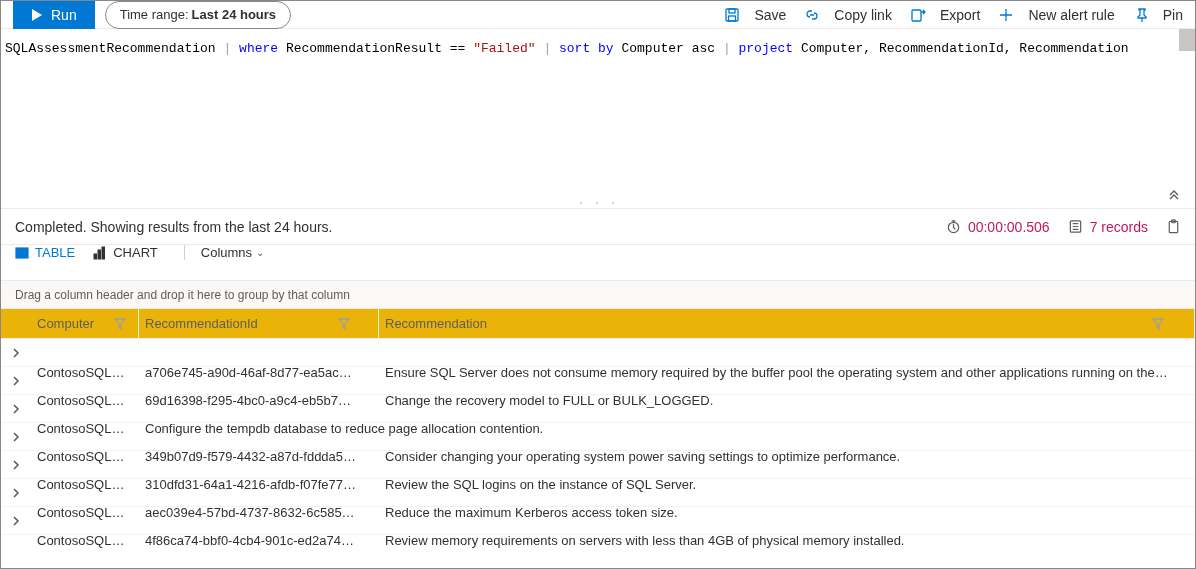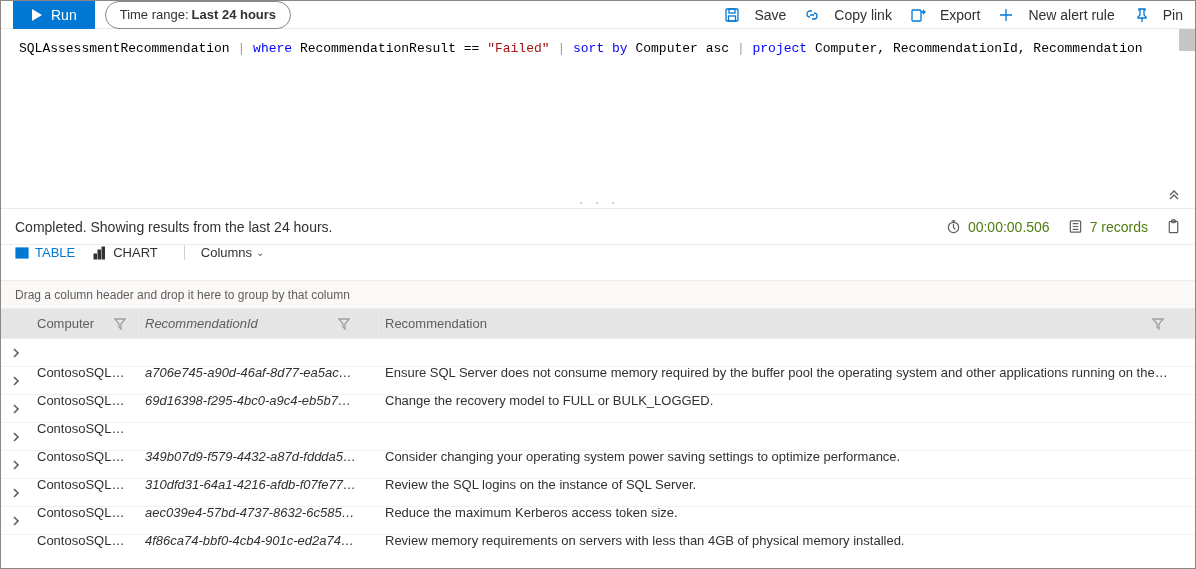--- a/index.html
+++ b/index.html
@@ -68,21 +68,21 @@
   }
   .action-btn svg { width: 16px; height: 16px; stroke: #0078d4; fill: none; stroke-width: 1.3; }
 
   
   .query-editor {
     height: 180px;
     position: relative;
     border-bottom: 1px solid #edebe9;
     font-family: Consolas, "Courier New", monospace;
     font-size: 13px;
-    padding: 12px 18px;
+    padding: 12px 4px;
     white-space: nowrap;
     background: #ffffff;
   }
   .kw-pipe { color: #a0a0a0; }
   .kw-keyword { color: #0000ff; }
   .kw-string { color: #a31515; }
   .kw-ident { color: #000000; }
   .collapse-chevron {
     position: absolute;
     right: 14px;
@@ -114,21 +114,21 @@
   .status-bar {
     height: 36px;
     display: flex;
     align-items: center;
     padding: 0 14px;
     font-size: 14px;
     color: #323130;
     border-bottom: 1px solid #edebe9;
   }
   .status-bar .spacer { flex: 1; }
-  .status-item { display: flex; align-items: center; gap: 7px; margin-left: 18px; color: #4d7c0f; }
+  .status-item { display: flex; align-items: center; gap: 7px; margin-left: 18px; color: #be185d; }
   .status-item svg { width: 15px; height: 15px; stroke: #605e5c; fill: none; stroke-width: 1.3; }
 
   
   .view-tabs {
     height: 36px;
     display: flex;
     align-items: flex-start;
     padding: 0 14px;
     gap: 18px;
     border-bottom: 1px solid #edebe9;
@@ -171,25 +171,25 @@
 
   
   .table-wrap { width: 100%; }
   .table-header {
     height: 30px;
     display: flex;
     align-items: center;
     border-bottom: 1px solid #edebe9;
     font-size: 13px;
     color: #605e5c;
-    background: #e5e5e5;
+    background: #eab308;
   }
   .col-expand { width: 30px; flex: 0 0 30px; display:flex; align-items:center; justify-content:center; }
   .col-computer { width: 108px; flex: 0 0 108px; padding-right: 6px; }
-  .col-recid { width: 240px; flex: 0 0 240px; padding-right: 22px; font-style: italic; }
+  .col-recid { width: 240px; flex: 0 0 240px; padding-right: 22px; }
   .col-rec { flex: 1; padding-right: 24px; }
   .col-head {
     display: flex;
     align-items: center;
     justify-content: space-between;
     height: 100%;
     border-right: 1px solid #edebe9;
     padding-left: 6px;
   }
   .col-head:last-child { border-right: 1px solid #edebe9; }
@@ -384,20 +384,21 @@
       <div class="cell col-recid">69d16398-f295-4bc0-a9c4-eb5b7e7096...</div>
       <div class="cell col-rec">Change the recovery model to FULL or BULK_LOGGED.</div>
     </div>
     <div class="table-row">
       <div class="col-expand">
         <svg viewBox="0 0 10 10">
           <path d="M3 1 L7 5 L3 9"></path>
         </svg>
       </div>
       <div class="cell col-computer">ContosoSQLSrv1</div>
+      <div class="cell col-rec">Configure the tempdb database to reduce page allocation contention.</div>
     </div>
     <div class="table-row">
       <div class="col-expand">
         <svg viewBox="0 0 10 10">
           <path d="M3 1 L7 5 L3 9"></path>
         </svg>
       </div>
       <div class="cell col-computer">ContosoSQLSrv1</div>
       <div class="cell col-recid">349b07d9-f579-4432-a87d-fddda5e63c...</div>
       <div class="cell col-rec">Consider changing your operating system power saving settings to optimize performance.</div>

